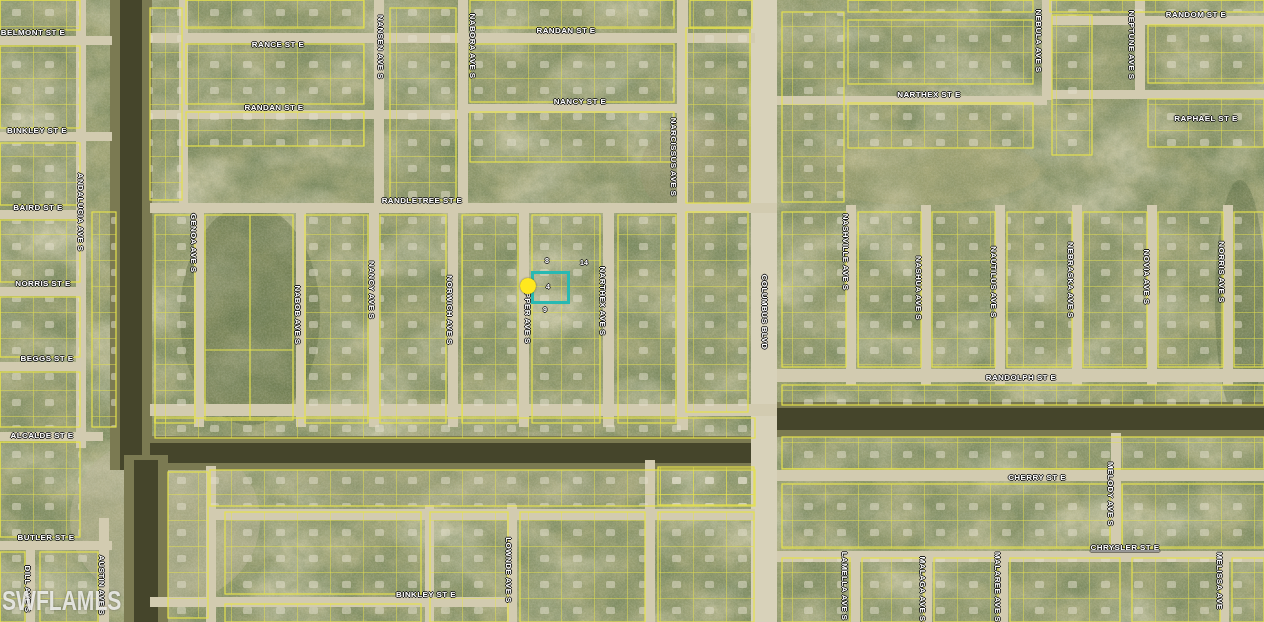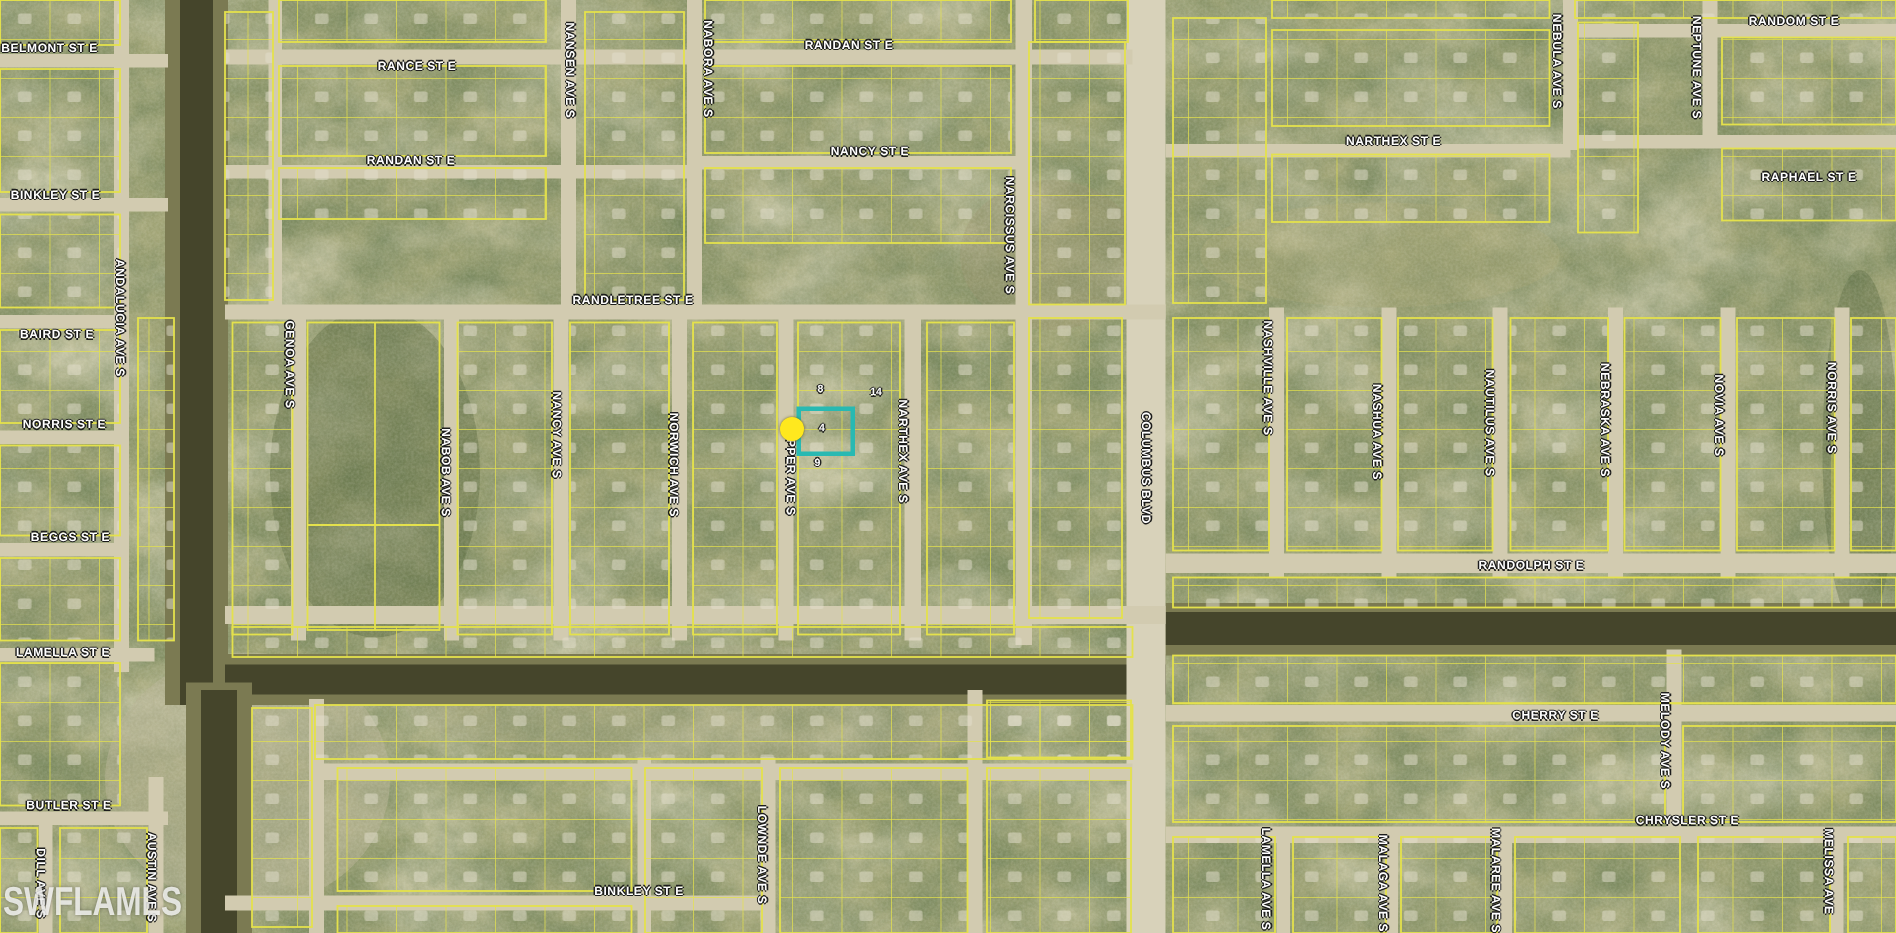--- a/index.html
+++ b/index.html
@@ -198,29 +198,29 @@
   <div id="labels">
       <div class="street-label h" style="left: 33px; top: 32px;">BELMONT ST E</div>
       <div class="street-label h" style="left: 278px; top: 44px; text-align: right;">RANCE ST E</div>
       <div class="street-label h" style="left: 566px; top: 30px;">RANDAN ST E</div>
       <div class="street-label h" style="left: 1196px; top: 14px;">RANDOM ST E</div>
       <div class="street-label h" style="left: 274px; top: 107px;">RANDAN ST E</div>
       <div class="street-label h" style="left: 580px; top: 101px;">NANCY ST E</div>
       <div class="street-label h" style="left: 929px; top: 94px;">NARTHEX ST E</div>
       <div class="street-label h" style="left: 1206px; top: 90px; margin-top: 28px;">RAPHAEL ST E</div>
       <div class="street-label h" style="left: 37px; top: 130px;">BINKLEY ST E</div>
-      <div class="street-label h" style="left: 38px; top: 207px; margin-top: 16px;">BAIRD ST E</div>
+      <div class="street-label h" style="left: 38px; top: 207px;">BAIRD ST E</div>
       <div class="street-label h" style="left: 422px; top: 200px;">RANDLETREE ST E</div>
       <div class="street-label h" style="left: 43px; top: 283px;">NORRIS ST E</div>
       <div class="street-label h" style="left: 47px; top: 358px;">BEGGS ST E</div>
       <div class="street-label h" style="left: 1021px; top: 377px;">RANDOLPH ST E</div>
-      <div class="street-label h" style="left: 42px; top: 435px;">LAMELLA ST E</div>
+      <div class="street-label h" style="left: 42px; top: 435px;">ALCALDE ST E</div>
       <div class="street-label h" style="left: 46px; top: 537px;">BUTLER ST E</div>
       <div class="street-label h" style="left: 1037px; top: 477px;">CHERRY ST E</div>
-      <div class="street-label h" style="left: 1125px; top: 547px;">CHRYSLER ST E</div>
+      <div class="street-label h" style="left: 1125px; top: 547px; text-decoration: underline;">CHRYSLER ST E</div>
       <div class="street-label h" style="left: 426px; top: 594px;">BINKLEY ST E</div>
       <div class="street-label v" style="left: 80px; top: 212px;">ANDALUCIA AVE S</div>
       <div class="street-label v" style="left: 380px; top: 47px;">NANSEN AVE S</div>
       <div class="street-label v" style="left: 472px; top: 46px;">NABORA AVE S</div>
       <div class="street-label v" style="left: 1038px; top: 41px;">NEBULA AVE S</div>
       <div class="street-label v" style="left: 1131px; top: 45px;">NEPTUNE AVE S</div>
       <div class="street-label v" style="left: 673px; top: 157px;">NARCISSUS AVE S</div>
       <div class="street-label v" style="left: 193px; top: 243px;">GENOA AVE S</div>
       <div class="street-label v" style="left: 297px; top: 315px;">NABOB AVE S</div>
       <div class="street-label v" style="left: 371px; top: 290px;">NANCY AVE S</div>

